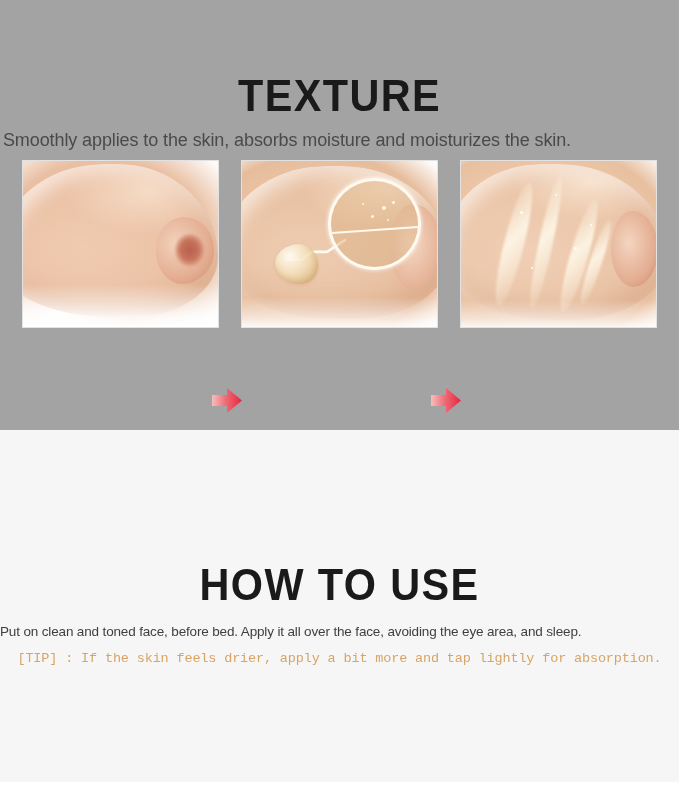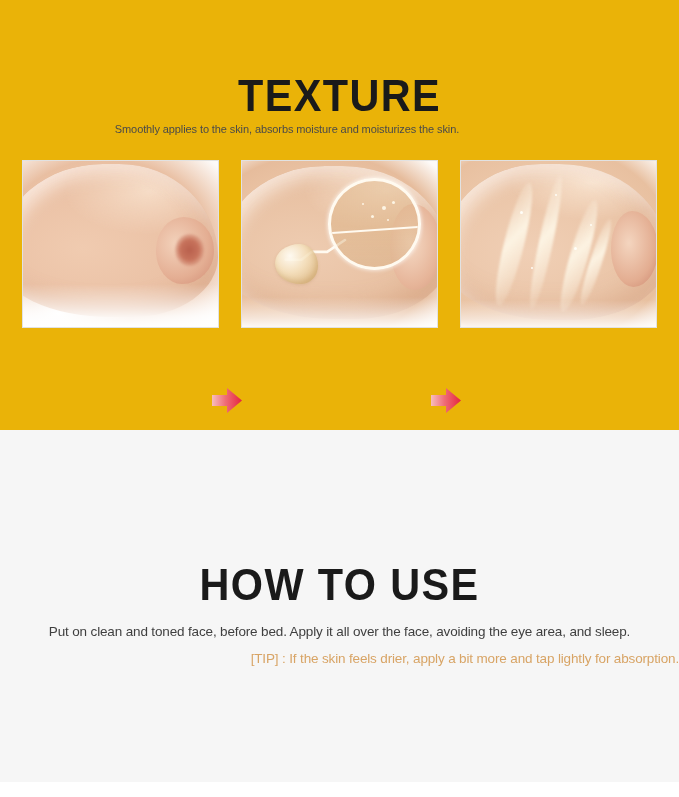--- a/index.html
+++ b/index.html
@@ -19,21 +19,21 @@
     height: 797px;
   }
 
   
   .texture-section {
     position: absolute;
     left: 0;
     top: 0;
     width: 679px;
     height: 445px;
-    background: #eab308;
+    background: #a3a3a3;
   }
   .section-title {
     position: absolute;
     left: 0;
     width: 679px;
     text-align: center;
     font-weight: bold;
     color: #1a1a1a;
     letter-spacing: 1.5px;
     font-family: "Liberation Sans", sans-serif;
@@ -43,21 +43,21 @@
     top: 42px;
     font-size: 45px;
     line-height: 48px;
   }
   .section-sub {
     position: absolute;
     left: 0;
     width: 574px;
     text-align: center;
     color: #4a4a4a;
-    font-size: 11px;
+    font-size: 18px;
     letter-spacing: -0.1px;
   }
   .texture-sub { top: 112px; }
 
   
   .panel-row {
     position: absolute;
     left: 0;
     top: 160px;
     width: 679px;
@@ -220,34 +220,35 @@
     font-weight: bold;
     color: #1a1a1a;
     letter-spacing: 1.5px;
     transform: scaleX(0.92);
   }
   .howto-line1 {
     position: absolute;
     left: 0;
     top: 180px;
     width: 679px;
-    text-align: center;
+    text-align: left;
     font-size: 13.5px;
     color: #3f3f3f;
     letter-spacing: -0.15px;
   }
   .howto-tip {
     position: absolute;
     left: 0;
     top: 207px;
     width: 679px;
-    text-align: right;
+    text-align: center;
     font-size: 13.5px;
     color: #d8a465;
     letter-spacing: -0.15px;
+    font-family: Liberation Mono, monospace;
   }
 </style>
 </head>
 <body>
 
 <div class="page">
 
   <section class="texture-section">
 
     <h1 class="section-title texture-title">TEXTURE</h1>

